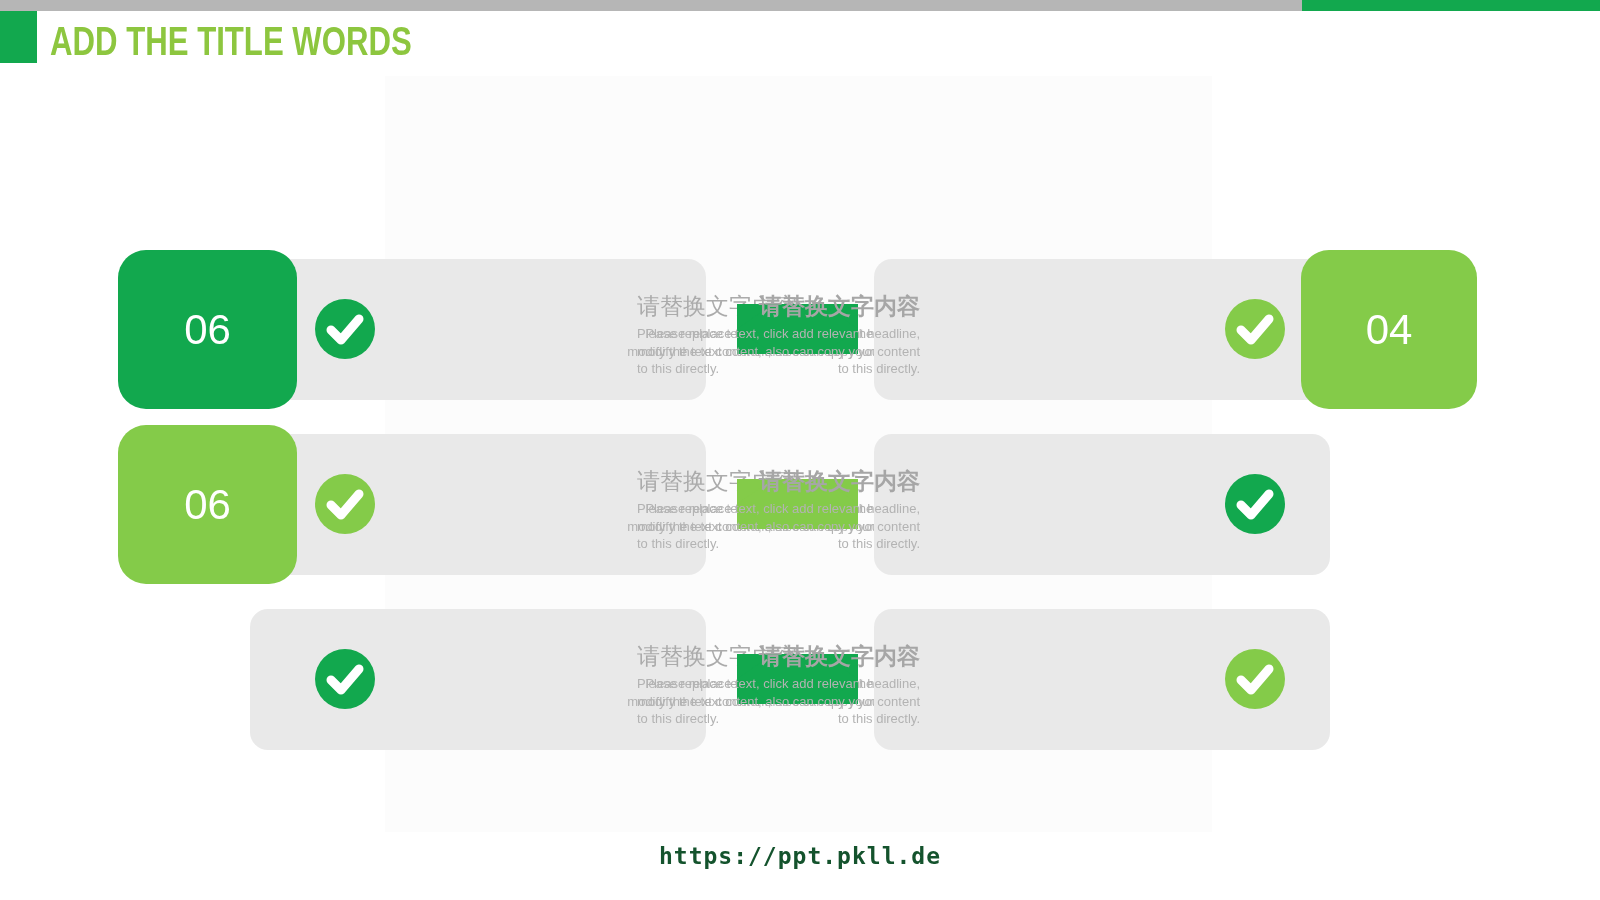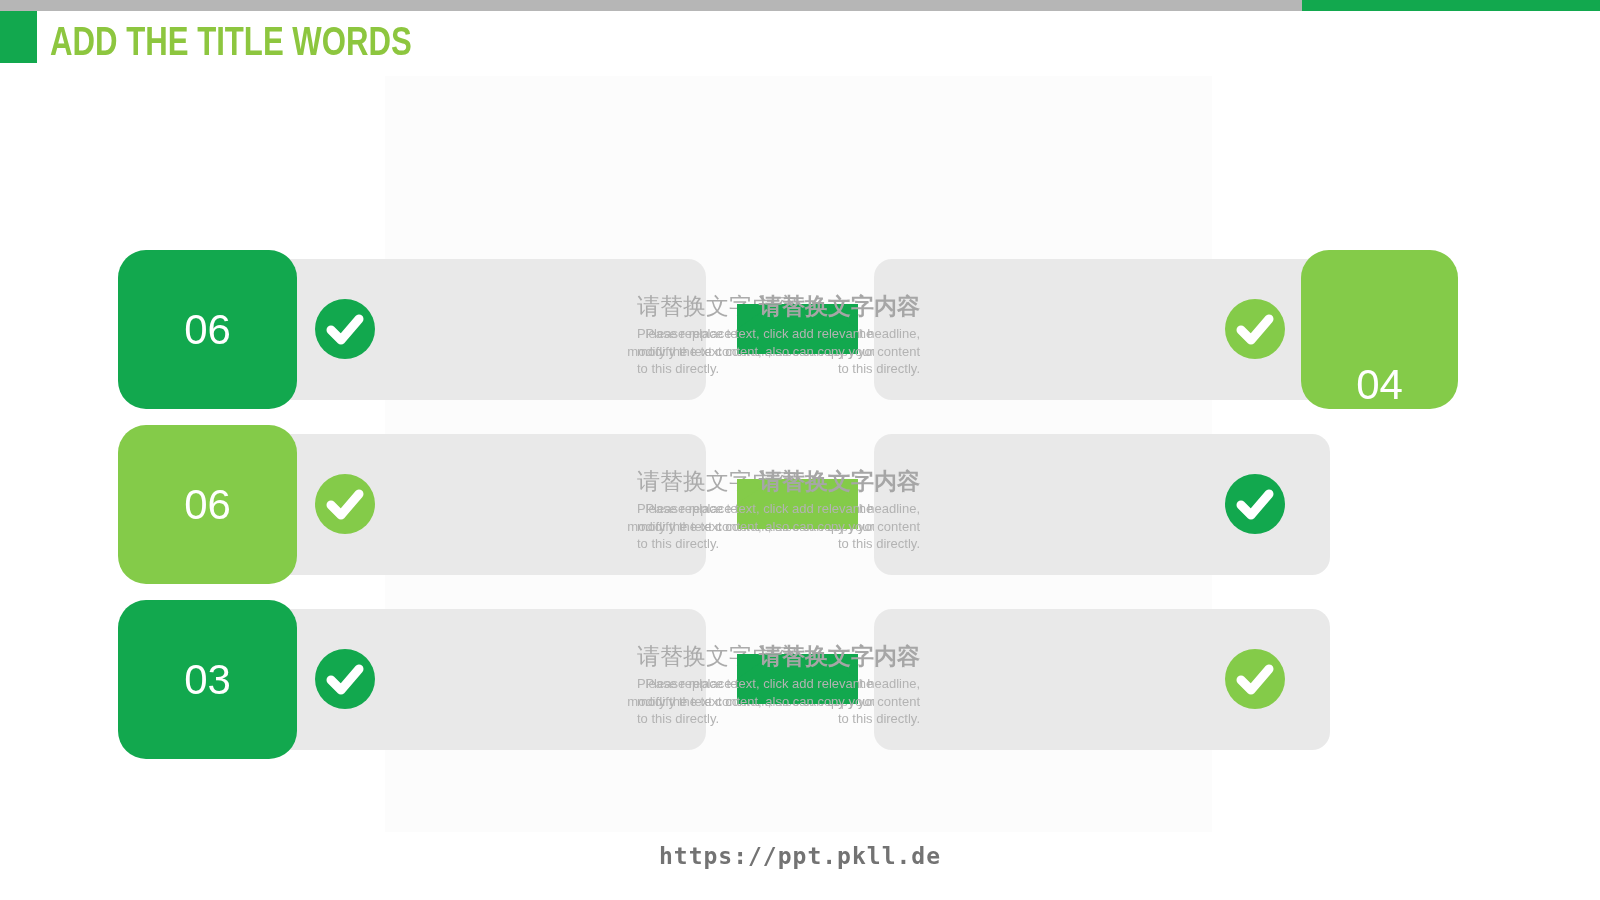--- a/index.html
+++ b/index.html
@@ -27,21 +27,21 @@
   }
   .card.left  { left:250px; width:456px; }
   .card.right { left:874px; width:456px; }
 
   .tile {
     position:absolute; top:0; height:159px; border-radius:28px;
     color:#ffffff; font-size:42px; font-weight:400;
     display:flex; align-items:center; justify-content:center;
   }
   .tile.left  { left:118px;  width:179px; }
-  .tile.right { left:1301px; width:157px;align-items:flex-end; }
+  .tile.right { left:1301px; width:176px; }
 
   .dark  { background:var(--green_dark);  }
   .light { background:var(--green_light); }
 
   .check { position:absolute; top:49px; width:60px; height:60px; }
   .check.left  { left:315px;  }
   .check.right { left:1225px; }
   .check.dark  { color:var(--green_dark);  background:none; }
   .check.light { color:var(--green_light); background:none; }
   .check svg { display:block; width:60px; height:60px; }
@@ -56,21 +56,21 @@
   .body span { white-space:nowrap; }
 
   .arrow { position:absolute; left:737px; top:54px; width:121px; height:50px; }
   .arrow.dark  { color:var(--green_dark); }
   .arrow.light { color:var(--green_light); }
   .arrow svg { display:block; width:121px; height:50px; }
 
   .watermark {
     position:absolute; left:0; right:0; top:843px; text-align:center;
     font-family:"DejaVu Sans Mono", monospace; font-weight:bold;
-    font-size:23px; letter-spacing:1px; color:#737373;
+    font-size:23px; letter-spacing:1px; color:#14532d;
   }
 </style>
 </head>
 <body>
 
 <div class="slide">
 
   <div class="topbar-gray"></div>
   <div class="topbar-green"></div>
   <div class="title-square"></div>
@@ -176,23 +176,20 @@
           <span>to this directly.</span>
         </div>
       </div>
     </div>
     <div class="check left dark">
       <svg viewBox="0 0 60 60">
           <circle cx="30" cy="30" r="30" fill="currentColor"></circle>
           <path d="M16 31 L26 41 L44 20" fill="none" stroke="#ffffff" stroke-width="9" stroke-linecap="round" stroke-linejoin="round"></path>
         </svg>
     </div>
-    <div class="tile left dark">
-      <span>03</span>
-    </div>
     <div class="arrow dark">
       <svg viewBox="0 0 121 50">
           <polygon fill="currentColor" points="0,25 36,0 36,15 85,15 85,0 121,25 85,50 85,35 36,35 36,50"></polygon>
         </svg>
     </div>
     <div class="card right">
       <div class="texts right">
         <div class="heading bold">请替换文字内容</div>
         <div class="body">
           <span>Please replace text, click add relevant headline,</span><br>

